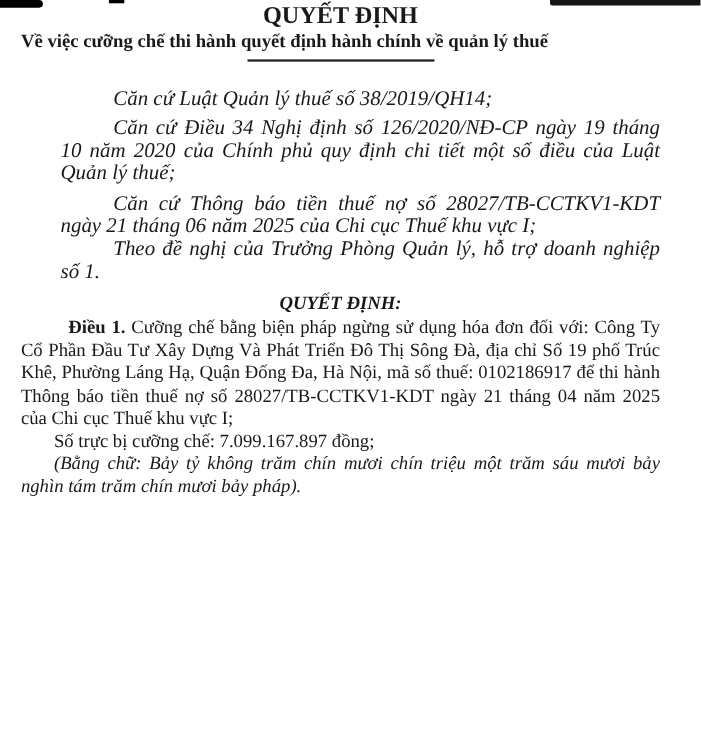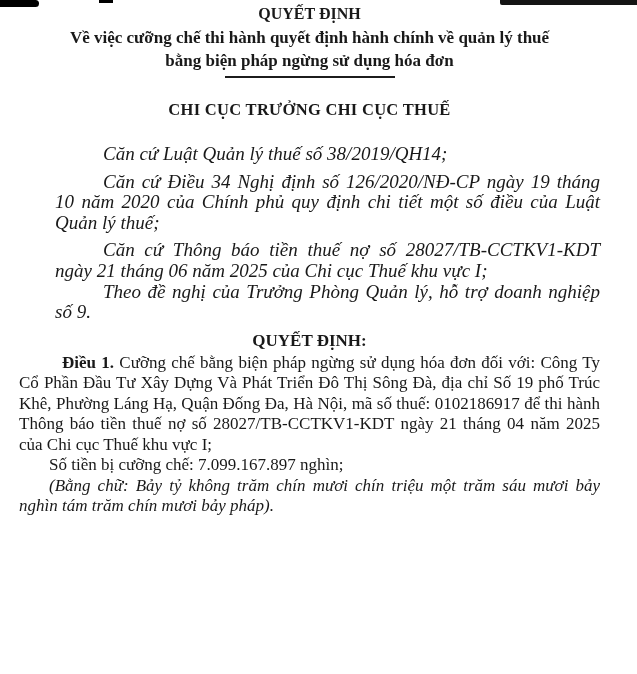--- a/index.html
+++ b/index.html
@@ -24,30 +24,29 @@
     background: #ffffff;
   }
   
   .artifact { position: absolute; background: #000; }
   .artifact.a1 { left: 0; top: 0; width: 39px; height: 7px; border-radius: 0 4px 4px 0; }
   .artifact.a2 { left: 99px; top: 0; width: 14px; height: 3px; }
   .artifact.a3 { left: 500px; top: 0; width: 137px; height: 5px; border-radius: 0 0 0 2px; opacity: .92; }
 
   .doc-title {
     margin: 0;
-    font-size: 16px;
+    font-size: 22px;
     font-weight: bold;
     text-align: center;
     line-height: 22px;
   }
   .doc-subtitle {
     margin-top: 2px;
     font-weight: bold;
     font-size: 17px;
-    text-align: center;
     line-height: 22.5px;
   }
   .title-rule {
     width: 170px;
     height: 2px;
     background: #1c1c1c;
     margin: 4px auto 0 auto;
   }
   .issuer {
     margin-top: 21px;
@@ -69,20 +68,21 @@
     margin-left: 36px;
   }
   .recital.first { margin-top: 0; }
   .recital.no-gap { margin-top: 0; }
   .decision-heading {
     margin: 8px 0 0 0;
     text-align: center;
     font-size: 17px;
     font-weight: bold;
     line-height: 20px;
+    font-style: italic;
   }
   .operative { margin-top: 2px; }
   .operative p {
     font-size: 17px;
     line-height: 20.5px;
     text-align: justify;
   }
   .article { text-indent: 43px; }
   .article .article-label { font-weight: bold; }
   .indent-sm { text-indent: 30px; }
@@ -94,35 +94,33 @@
 <div class="page">
 
   <div class="artifact a1"></div>
   <div class="artifact a2"></div>
   <div class="artifact a3"></div>
 
   <h1 class="doc-title">QUYẾT ĐỊNH</h1>
 
   <div class="doc-subtitle">
     <div>Về việc cưỡng chế thi hành quyết định hành chính về quản lý thuế</div>
-    <div>bằng biện pháp ngừng sử dụng hóa đơn</div>
   </div>
 
   <div class="title-rule"></div>
 
-  <div class="issuer">CHI CỤC TRƯỞNG CHI CỤC THUẾ</div>
 
   <section class="recitals">
     <p class="recital first">Căn cứ Luật Quản lý thuế số 38/2019/QH14;</p>
     <p class="recital">Căn cứ Điều 34 Nghị định số 126/2020/NĐ-CP ngày 19 tháng 10 năm 2020 của Chính phủ quy định chi tiết một số điều của Luật Quản lý thuế;</p>
     <p class="recital">Căn cứ Thông báo tiền thuế nợ số 28027/TB-CCTKV1-KDT ngày 21 tháng 06 năm 2025 của Chi cục Thuế khu vực I;</p>
-    <p class="recital no-gap">Theo đề nghị của Trưởng Phòng Quản lý, hỗ trợ doanh nghiệp số 9.</p>
+    <p class="recital no-gap">Theo đề nghị của Trưởng Phòng Quản lý, hỗ trợ doanh nghiệp số 1.</p>
   </section>
 
   <h2 class="decision-heading">QUYẾT ĐỊNH:</h2>
 
   <section class="operative">
     <p class="article"><span class="article-label">Điều 1.</span> <span>Cưỡng chế bằng biện pháp ngừng sử dụng hóa đơn đối với: Công Ty Cổ Phần Đầu Tư Xây Dựng Và Phát Triển Đô Thị Sông Đà, địa chỉ Số 19 phố Trúc Khê, Phường Láng Hạ, Quận Đống Đa, Hà Nội, mã số thuế: 0102186917 để thi hành Thông báo tiền thuế nợ số 28027/TB-CCTKV1-KDT ngày 21 tháng 04 năm 2025 của Chi cục Thuế khu vực I;</span></p>
-    <p class="indent-sm">Số tiền bị cưỡng chế: 7.099.167.897 nghìn;</p>
+    <p class="indent-sm">Số trực bị cưỡng chế: 7.099.167.897 đồng;</p>
     <p class="indent-sm italic">(Bằng chữ: Bảy tỷ không trăm chín mươi chín triệu một trăm sáu mươi bảy nghìn tám trăm chín mươi bảy pháp).</p>
   </section>
 
 </div>
 
 </body></html>

